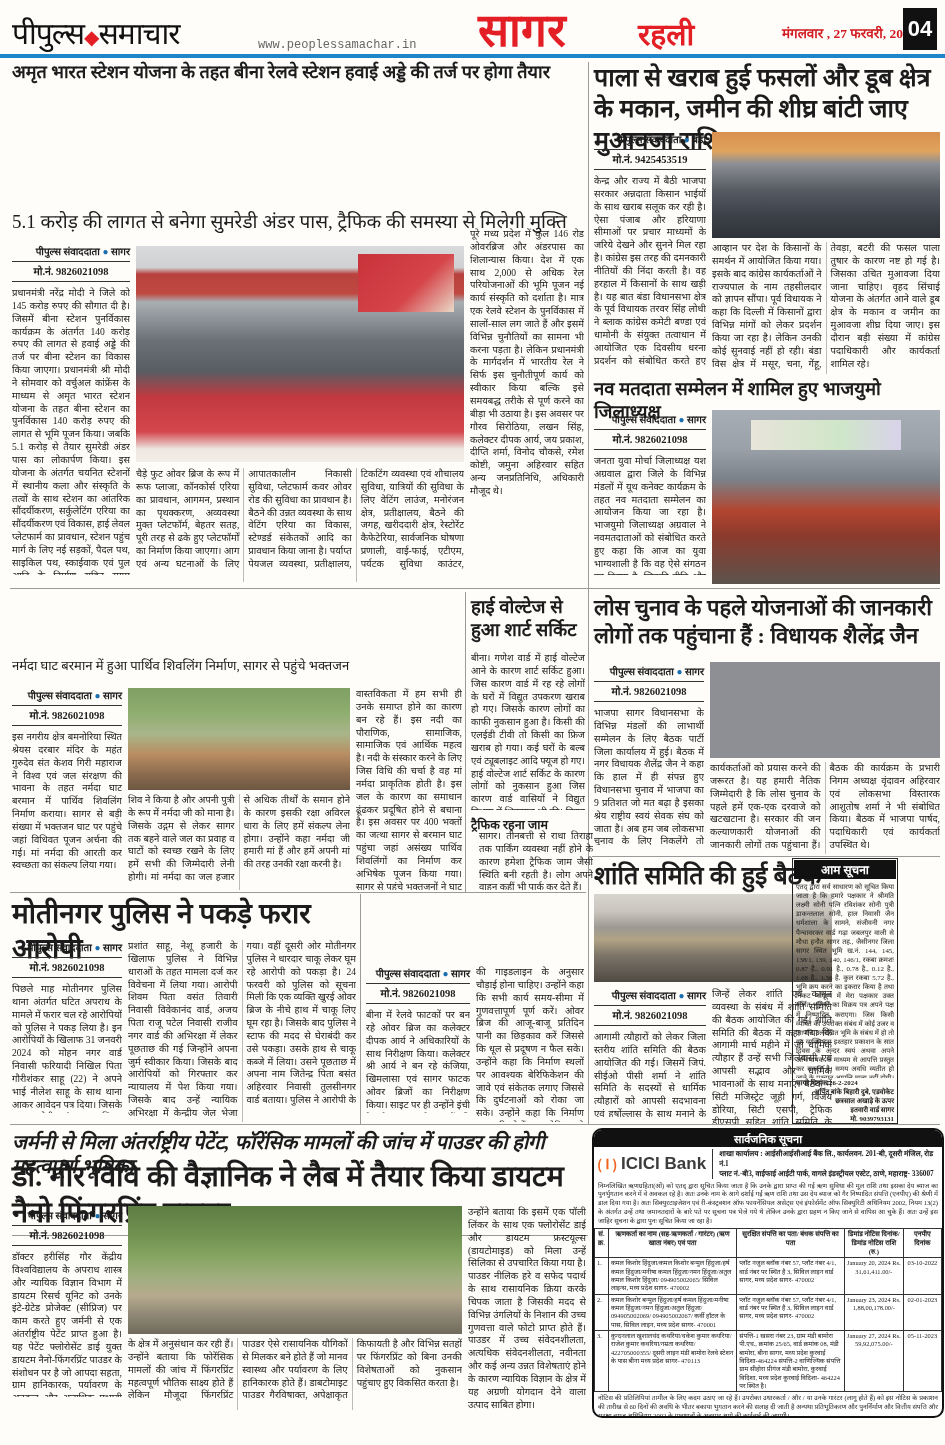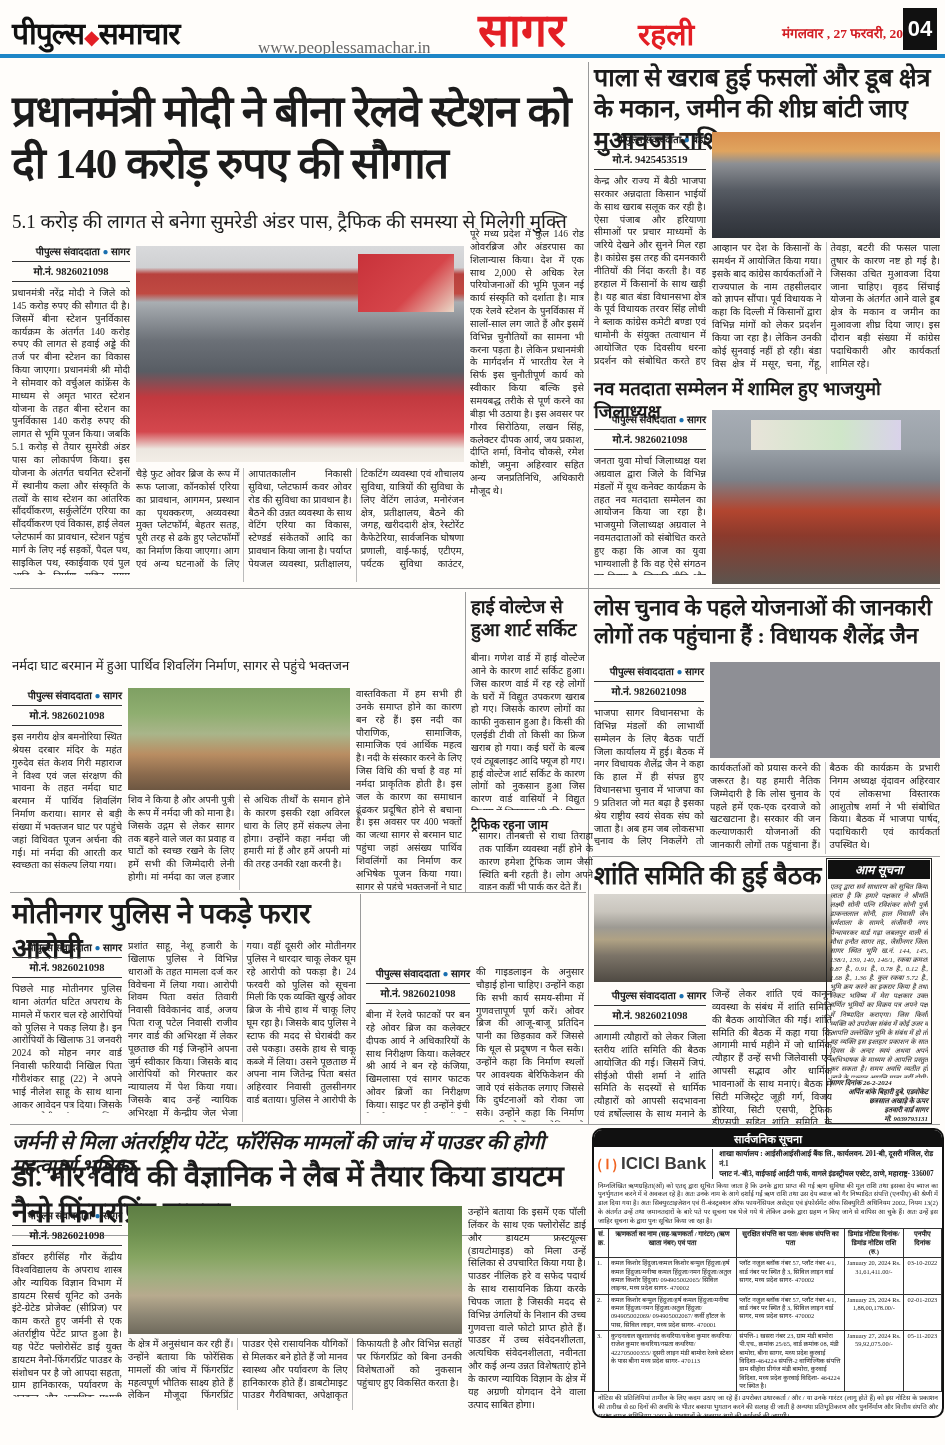--- a/index.html
+++ b/index.html
@@ -1,22 +1,22 @@
 <!DOCTYPE html>
 <html><head>
 <meta charset="utf-8">
 <style>
   html,body{margin:0;padding:0;background:#e8e8e8;}
   .page{position:relative;width:945px;height:1445px;background:#fffdfa;margin:0 auto;
         font-family:"Liberation Serif","DejaVu Serif",serif;color:#1c1c1c;overflow:hidden;}
   .abs{position:absolute;}
   
-  .masthead-logo{font-weight:bold;font-size:30px;letter-spacing:-1px;color:#111;white-space:nowrap;}
+  .masthead-logo{font-weight:normal;font-size:30px;letter-spacing:-1px;color:#111;white-space:nowrap;}
   .masthead-logo .dia{color:#e31e24;font-size:20px;}
-  .site{font-size:17px;color:#666;font-family:Liberation Serif, serif;}
+  .site{font-size:12px;color:#666;font-family:Liberation Mono, monospace;}
   .edition{color:#e31e24;font-weight:bold;font-size:46px;line-height:1;}
   .subedition{color:#e31e24;font-weight:bold;font-size:30px;line-height:1;}
   .dateline{color:#d21c22;font-weight:bold;font-size:13.5px;white-space:nowrap;}
   .pagenum{background:#111;color:#fff;font-weight:bold;font-size:22px;width:34px;height:42px;
            display:flex;align-items:center;justify-content:center;font-family:"Liberation Sans",sans-serif;}
   .bluebar{background:#1e86c7;height:4px;}
   
   .vrule{width:1px;background:#9a9a9a;}
   .hrule{height:1px;background:#9a9a9a;}
   
@@ -59,21 +59,21 @@
   <div class="abs" style="left:12px;top:12px;">
     <span class="masthead-logo"><span>पीपुल्स</span><span class="dia">◆</span><span>समाचार</span></span>
   </div>
   <div class="abs site" style="left:258px;top:38px;">www.peoplessamachar.in</div>
   <div class="abs edition" style="left:478px;top:8px;">सागर</div>
   <div class="abs subedition" style="left:638px;top:20px;">रहली</div>
   <div class="abs dateline" style="left:782px;top:24px;">मंगलवार , 27 फरवरी, 2024</div>
   <div class="abs pagenum" style="left:903px;top:8px;">04</div>
   <div class="abs bluebar" style="left:0;top:54px;width:945px;"></div>
 
-  <div class="abs h-xl" style="left:12px;top:86px;width:574px;">प्रधानमंत्री मोदी ने बीना रेलवे स्टेशन को दी 140 करोड़ रुपए की सौगात</div>
+  <div class="abs kicker" style="left:12px;top:62px;width:572px;">अमृत भारत स्टेशन योजना के तहत बीना रेलवे स्टेशन हवाई अड्डे की तर्ज पर होगा तैयार</div>
   <div class="abs subhead" style="left:12px;top:210px;width:574px;">5.1 करोड़ की लागत से बनेगा सुमरेडी अंडर पास, ट्रैफिक की समस्या से मिलेगी मुक्ति</div>
   <div class="abs" style="left:12px;top:242px;width:118px;height:342px;">
     <div class="byline"><span>पीपुल्स संवाददाता</span> <span class="dot">●</span> <span>सागर</span></div>
     <div class="phone">मो.नं. 9826021098</div>
     <div class="body" style="height:288px;">प्रधानमंत्री नरेंद्र मोदी ने जिले को 145 करोड़ रुपए की सौगात दी है। जिसमें बीना स्टेशन पुनर्विकास कार्यक्रम के अंतर्गत 140 करोड़ रुपए की लागत से हवाई अड्डे की तर्ज पर बीना स्टेशन का विकास किया जाएगा। प्रधानमंत्री श्री मोदी ने सोमवार को वर्चुअल कांफ्रेंस के माध्यम से अमृत भारत स्टेशन योजना के तहत बीना स्टेशन का पुनर्विकास 140 करोड़ रुपए की लागत से भूमि पूजन किया। जबकि 5.1 करोड़ से तैयार सुमरेडी अंडर पास का लोकार्पण किया। इस योजना के अंतर्गत चयनित स्टेशनों में स्थानीय कला और संस्कृति के तत्वों के साथ स्टेशन का आंतरिक सौंदर्यीकरण, सर्कुलेटिंग एरिया का सौंदर्यीकरण एवं विकास, हाई लेवल प्लेटफार्म का प्रावधान, स्टेशन पहुंच मार्ग के लिए नई सड़कों, पैदल पथ, साइकिल पथ, स्काईवाक एवं पुल आदि के निर्माण सहित सुगम यातायात की सुविधा, 12 मीटर</div>
   </div>
   <div class="abs photo" style="left:136px;top:246px;width:328px;height:216px;
        background:linear-gradient(180deg,#d9dadc 0%,#cfd0d2 10%,#b8413d 13%,#c04a42 22%,#a9aeb2 26%,#6b7077 44%,#585d64 58%,#c2393f 70%,#d4474d 86%,#ece7e0 94%,#f2ede6 100%);">
     <div style="float:right;width:96px;height:58px;margin:8px 10px 0 0;background:linear-gradient(135deg,#c8323a 0%,#d6454a 60%,#e9d9c8 100%);"></div>
   </div>
@@ -138,21 +138,21 @@
   <div class="abs h-lg" style="left:594px;top:860px;width:238px;">शांति समिति की हुई बैठक</div>
   <div class="abs photo" style="left:594px;top:894px;width:238px;height:88px;
        background:linear-gradient(180deg,#d8d5cf 0%,#c9c5bd 20%,#9d9a93 38%,#b0a284 52%,#7c7468 70%,#4f4a43 100%);"></div>
   <div class="abs" style="left:594px;top:986px;width:112px;height:138px;">
     <div class="byline"><span>पीपुल्स संवाददाता</span> <span class="dot">●</span> <span>सागर</span></div>
     <div class="phone">मो.नं. 9826021098</div>
     <div class="body" style="height:86px;">आगामी त्यौहारों को लेकर जिला स्तरीय शांति समिति की बैठक आयोजित की गई। जिसमें जिपं. सीईओ पीसी शर्मा ने शांति समिति के सदस्यों से धार्मिक त्यौहारों को आपसी सदभावना एवं हर्षोल्लास के साथ मनाने के लिए कहा। बता दें कि आगामी मार्च महीने में महाशिवरात्रि, रमजान, होली, रंग पंचमी, गुड फ्राइडे जैसे त्यौहार हैं।</div>
   </div>
   <div class="abs body" style="left:712px;top:988px;width:120px;height:136px;">जिन्हें लेकर शांति एवं कानून व्यवस्था के संबंध में शांति समिति की बैठक आयोजित की गई। शांति समिति की बैठक में कहा गया कि आगामी मार्च महीने में जो धार्मिक त्यौहार हैं उन्हें सभी जिलेवासी एवं आपसी सद्भाव और धार्मिक भावनाओं के साथ मनाएं। बैठक में सिटी मजिस्ट्रेट जूही गर्ग, विजय डोरिया, सिटी एसपी, ट्रैफिक डीएसपी सहित शांति समिति के सदस्य शामिल रहे।</div>
 
-  <div class="abs noticebox" style="left:826px;top:858px;width:98px;height:260px;font-style:italic;">
+  <div class="abs noticebox" style="left:792px;top:858px;width:98px;height:260px;">
     <div class="noticetitle">आम सूचना</div>
     <div class="tiny" style="height:196px;overflow:hidden;">एतद् द्वारा सर्व साधारण को सूचित किया जाता है कि हमारे पक्षकार ने श्रीमति लक्ष्मी सोनी पत्नि रविशंकर सोनी पुत्री डाकन्तलाल सोनी, हाल निवासी जैन धर्मशाला के सामने, संजीवनी नगर पैन्चावरकर वार्ड गढ़ा जबलपुर वाली से मौधा हनौत सागर तह., जैसीनगर जिला सागर स्थित भूमि ख.नं. 144, 145, 138/1, 139, 140, 146/1, रकबा क्रमशः 0.87 है., 0.91 है., 0.78 है., 0.12 है., 1.68 है., 1.36 है. कुल रकबा 5.72 है., भूमि क्रय करने का इकरार किया है तथा निकट भविष्य में मेरा पक्षकार उक्त वर्णित भूमियों का विक्रय पत्र अपने पक्ष में निष्पादित कराएगा। जिस किसी व्यक्ति को उपरोक्त संबंध में कोई उजर व आपत्ति उल्लेखित भूमि के संबंध में हो तो वह व्यक्ति इस इश्तहार प्रकाशन के सात दिवस के अन्दर स्वयं अथवा अपने अभिभाषक के माध्यम से आपत्ति प्रस्तुत कर सकता है। समय अवधि व्यतीत हो जाने के पश्चात आपत्ति मान्य नहीं होगी। अतः सूचना जावे।</div>
     <div class="tiny" style="font-weight:bold;">सागर दिनांक 26-2-2024</div>
     <div class="tiny" style="font-weight:bold;text-align:right;">अर्पित बांके बिहारी दुबे, एडवोकेट</div>
     <div class="tiny" style="font-weight:bold;text-align:right;">छत्रसाल अखाड़े के ऊपर</div>
     <div class="tiny" style="font-weight:bold;text-align:right;">इतवारी वार्ड सागर</div>
     <div class="tiny" style="font-weight:bold;text-align:right;">मो. 9039793131</div>
   </div>
 
   <div class="abs hrule" style="left:10px;top:892px;width:576px;"></div>

